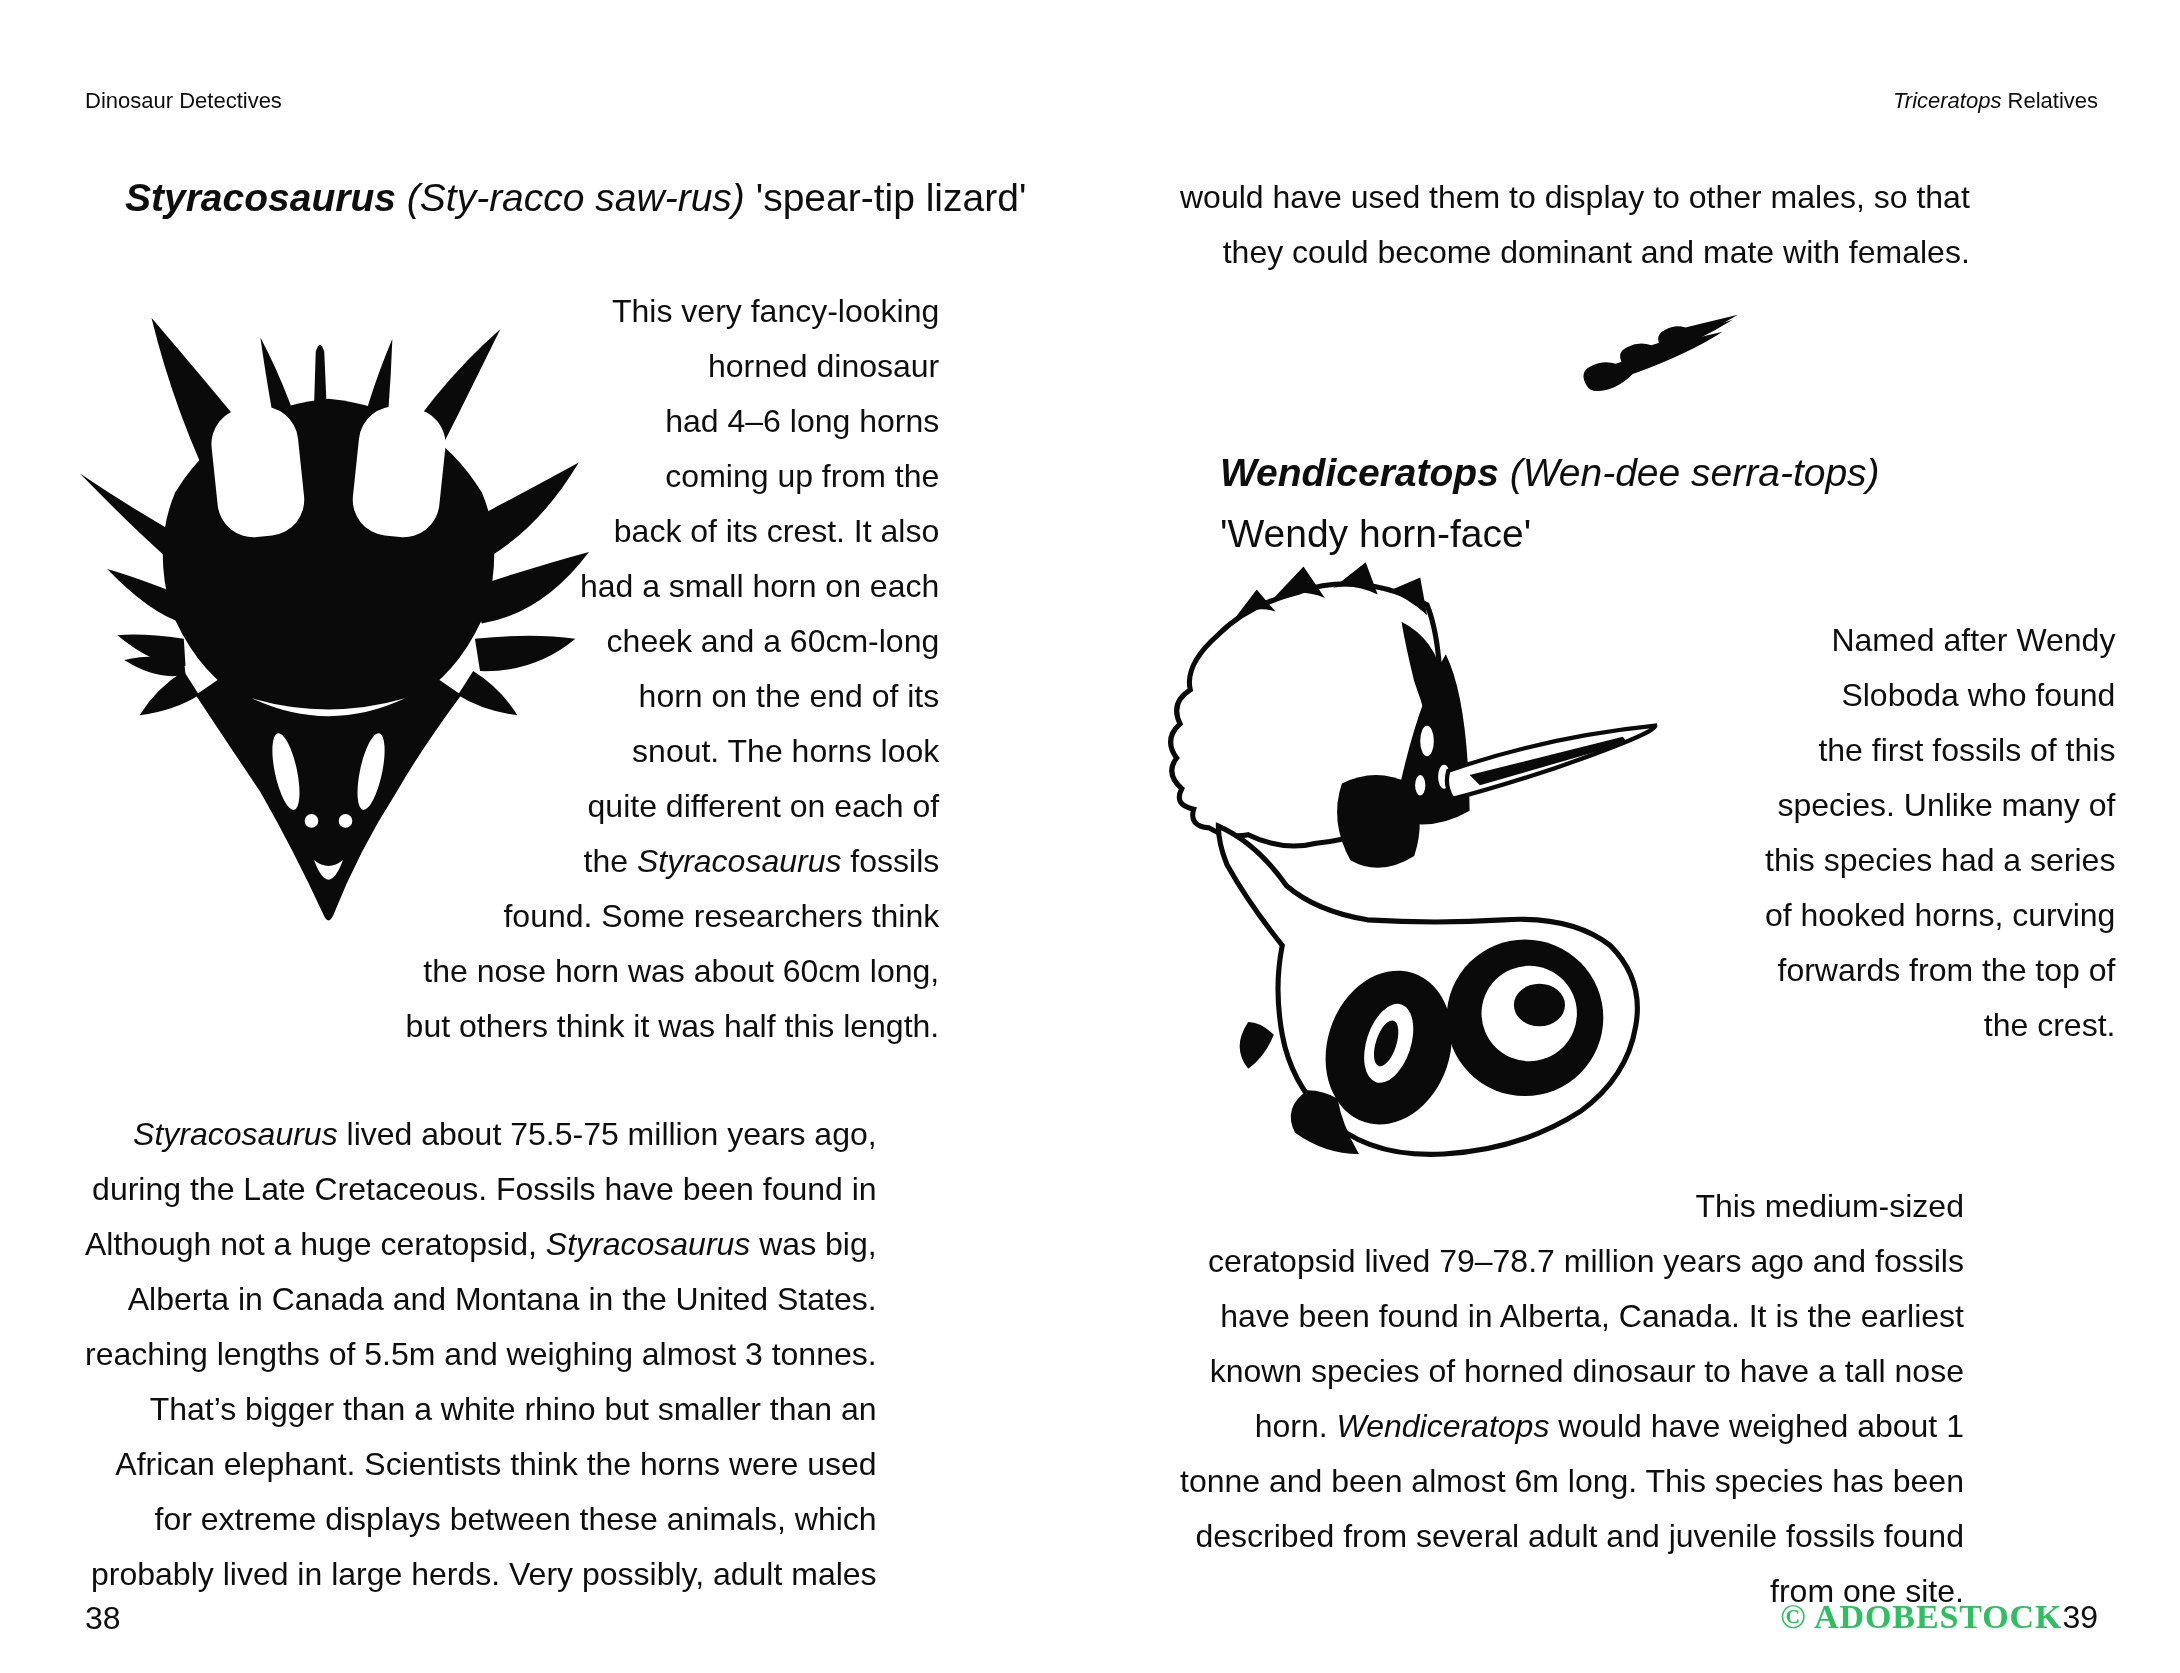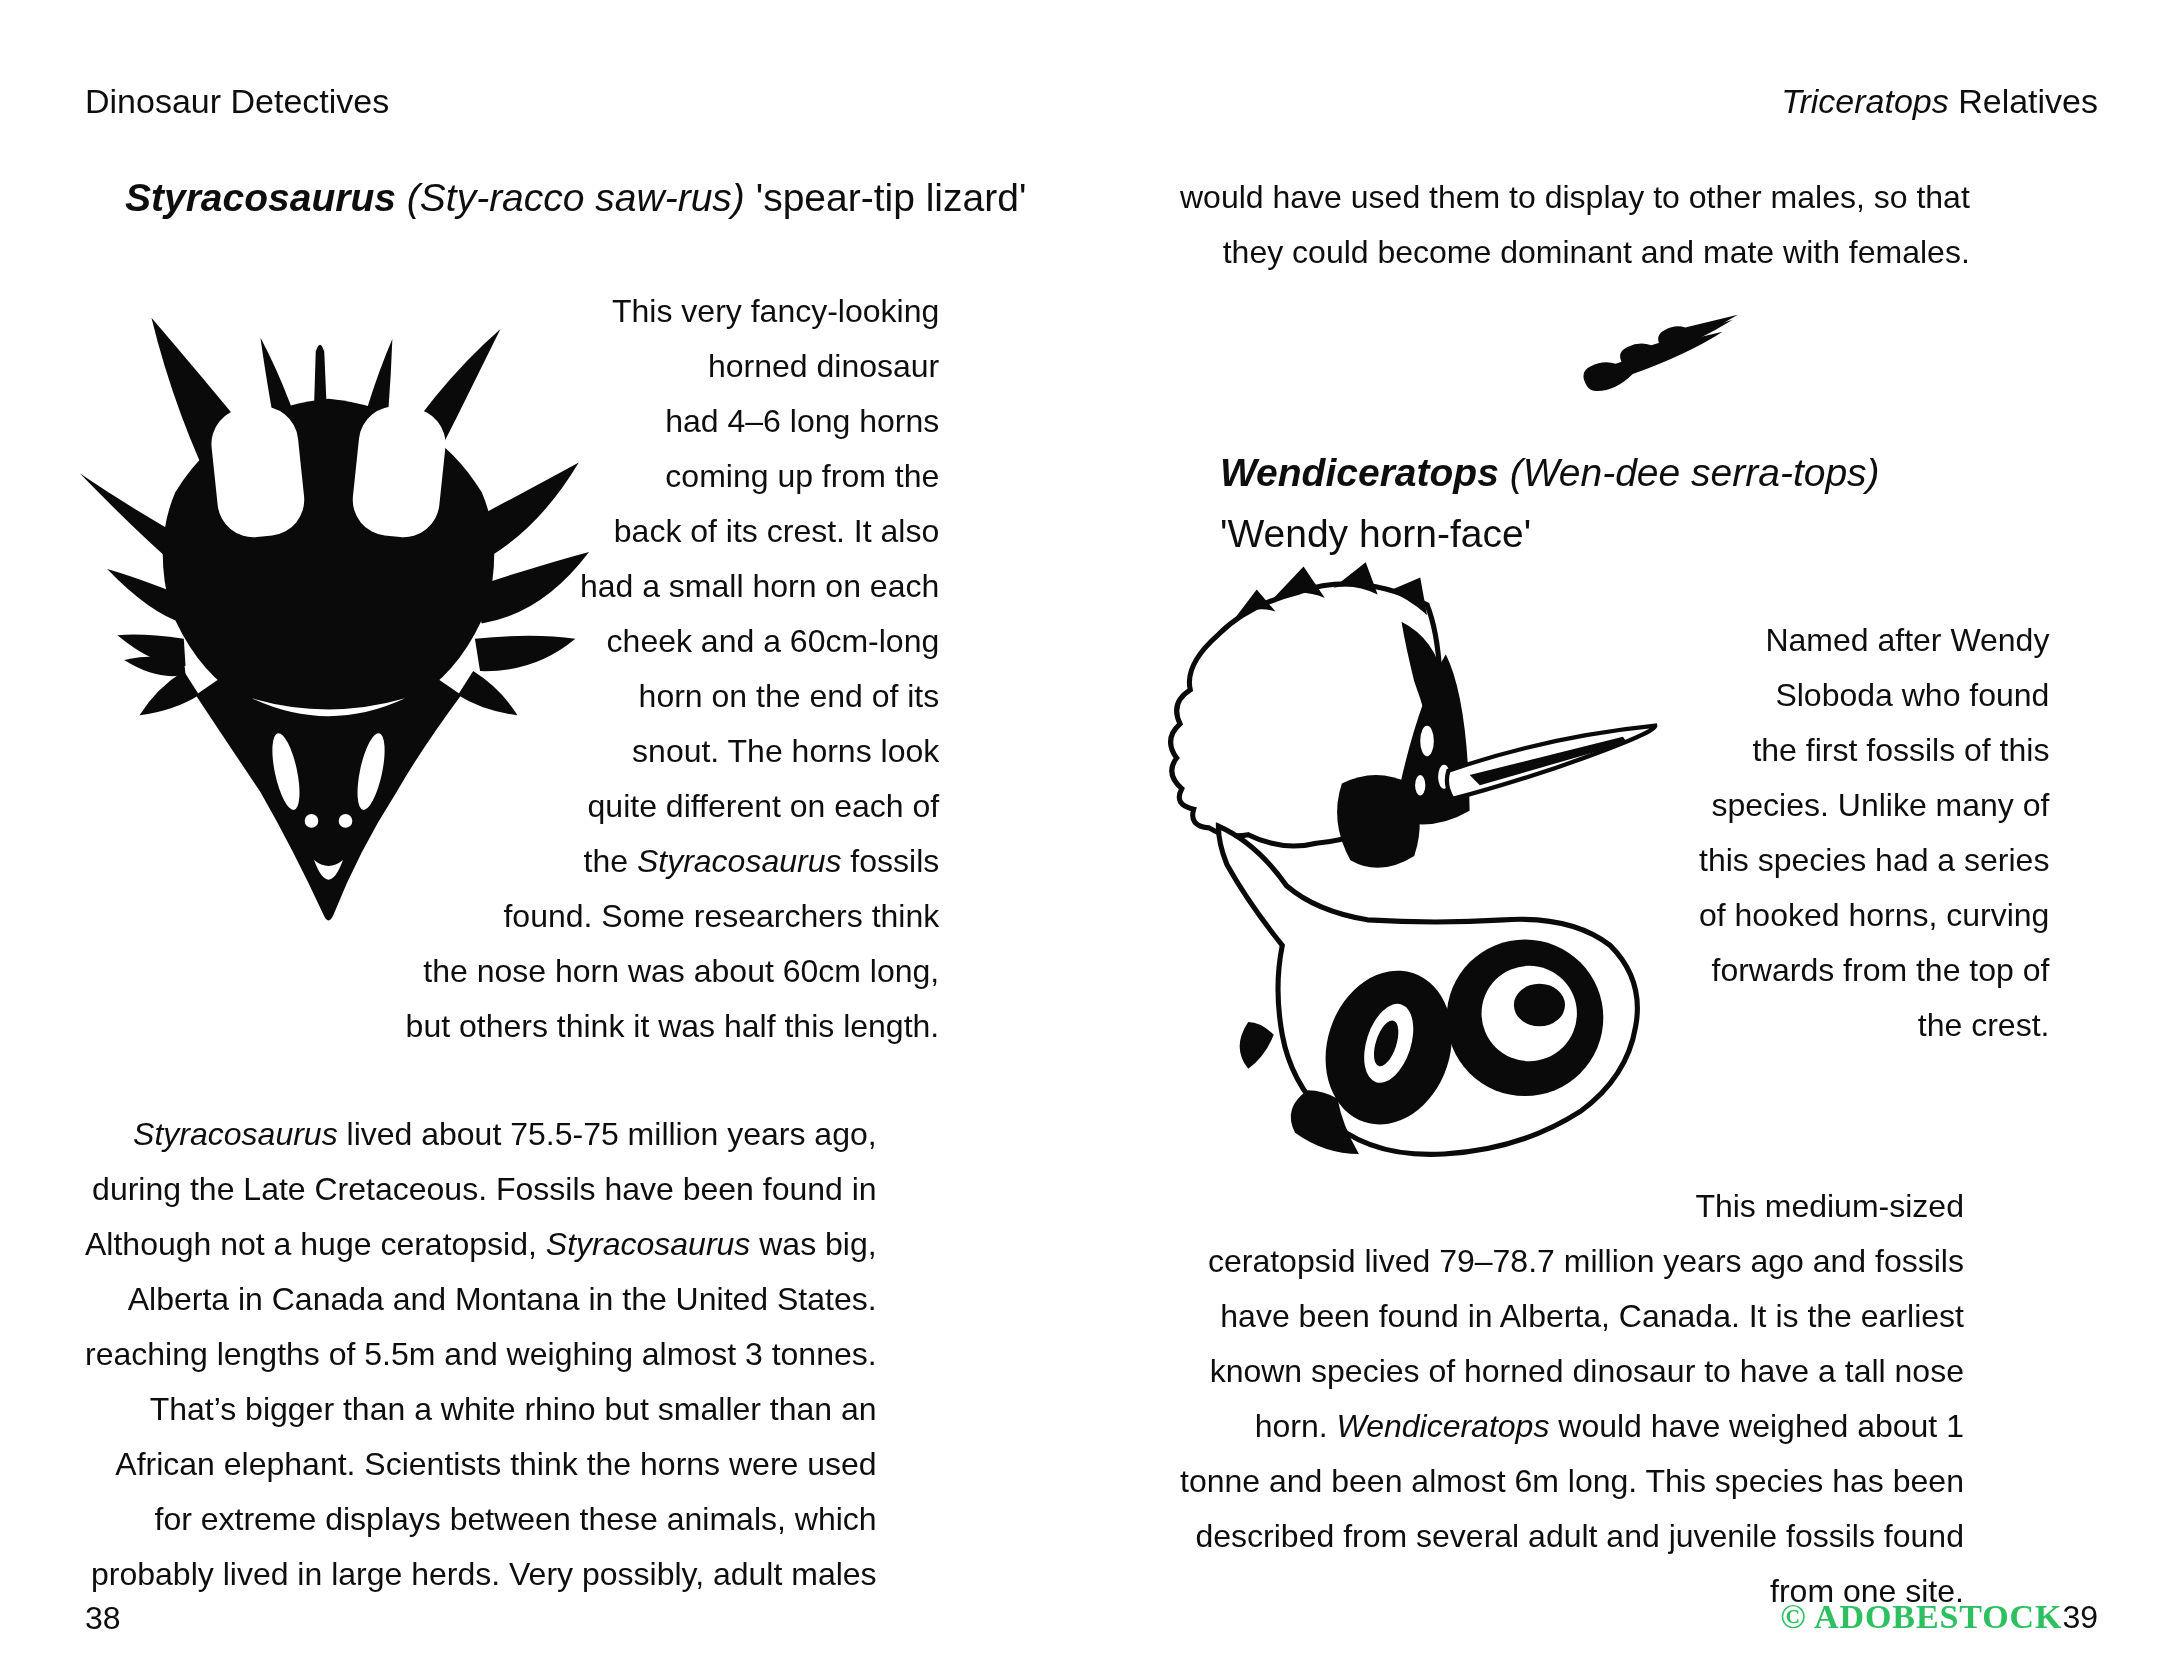--- a/index.html
+++ b/index.html
@@ -1,31 +1,31 @@
 <!DOCTYPE html>
 <html style="font-size:13.6px"><head>
 <meta charset="utf-8">
 <style>
   html,body{margin:0;padding:0;background:#ffffff;}
   .canvas{
     position:relative;width:2181px;height:1674px;background:#ffffff;
     font-family:"Liberation Sans","DejaVu Sans",sans-serif;color:#0e0e0e;overflow:hidden;
   }
-  .hdr{position:absolute;top:85px;font-size:34px;line-height:32px;white-space:nowrap;}
+  .hdr{position:absolute;top:85px;font-size:22px;line-height:32px;white-space:nowrap;}
   #hdr-left{left:85px;}
   #hdr-right{right:83px;text-align:right;}
   .title{position:absolute;font-size:39px;line-height:55px;white-space:nowrap;margin-left:40px;}
   #title-left{left:85px;top:170px;}
   #heading-right{left:1180px;top:442px;line-height:61px;}
   .flow{position:absolute;font-size:32px;line-height:55px;text-align:right;}
   .flow .tl{white-space:nowrap;}
   #intro-right{left:1180px;top:170px;}
   #wrap1{left:85px;top:284px;}
   #para2{left:85px;top:1107px;}
-  #wrap2{left:1180px;top:613px;}
+  #wrap2{left:1246px;top:613px;}
   #para3{left:1180px;top:1179px;}
   .seg-i{font-style:italic;}
   .seg-bi{font-style:italic;font-weight:700;}
   
   #wrap1 .tl:nth-child(1){margin-left:527px;}
   #wrap1 .tl:nth-child(2){margin-left:532px;}
   #wrap1 .tl:nth-child(3){margin-left:549px;}
   #wrap1 .tl:nth-child(4){margin-left:538px;}
   #wrap1 .tl:nth-child(5){margin-left:510px;}
   #wrap1 .tl:nth-child(6){margin-left:490px;}

